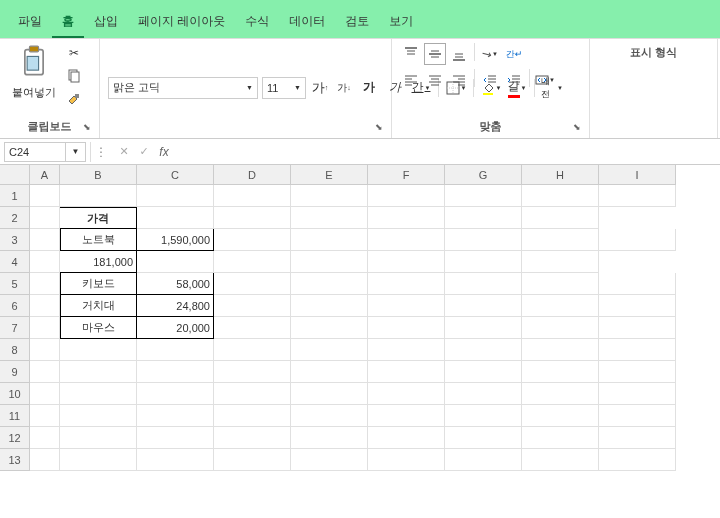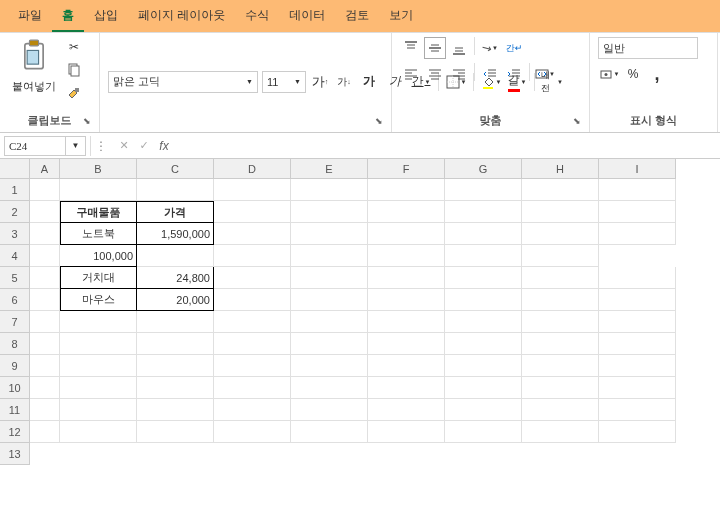--- a/index.html
+++ b/index.html
@@ -1,19 +1,19 @@
 <!DOCTYPE html>
 <html><head>
   <meta charset="utf-8">
   <style>
     * { margin: 0; padding: 0; box-sizing: border-box; font-family: "Malgun Gothic", sans-serif; }
     body { background: #fff; width: 720px; height: 518px; overflow: hidden; font-size: 12px; color: #333; }
 
     
-    .menubar { display: flex; gap: 0; padding: 1px 8px 0; border-bottom: 1px solid #ddd; background: #fdba74; text-align: right; }
+    .menubar { display: flex; gap: 0; padding: 7px 8px 0; border-bottom: 1px solid #ddd; background: #86efac; text-align: right; }
     .menubar-item { padding: 6px 10px; cursor: pointer; font-size: 12px; }
     .menubar-item.active { border-bottom: 2px solid #107c41; color: #107c41; font-weight: 600; }
 
     
     .ribbon { display: flex; border-bottom: 1px solid #ccc; background: #fff; height: 100px; }
     .ribbon-group { border-right: 1px solid #e0e0e0; padding: 4px 8px 2px; display: flex; flex-direction: column; justify-content: space-between; position: relative; }
     .ribbon-group-label { text-align: center; font-size: 11px; color: #555; padding: 2px 0; font-weight: bold; }
     .ribbon-group-content { display: flex; gap: 4px; align-items: flex-start; flex: 1; }
     .dialog-launcher { position: absolute; right: 4px; bottom: 4px; width: 12px; height: 12px; font-size: 9px; color: #666; }
 
@@ -36,21 +36,21 @@
     .align-row { display: flex; gap: 2px; }
     .align-btn { width: 22px; height: 22px; display: flex; align-items: center; justify-content: center; }
 
     
     .num-col { display: flex; flex-direction: column; gap: 4px; width: 100px; }
     .num-select { height: 22px; border: 1px solid #ccc; padding: 0 4px; font-size: 11px; background: #fff; display: flex; align-items: center; }
     .num-row { display: flex; gap: 2px; }
 
     
     .formula-bar { display: flex; align-items: center; border-bottom: 1px solid #ccc; height: 26px; background: #fff; }
-    .name-box { width: 62px; border: 1px solid #ccc; margin: 2px 0 2px 4px; padding: 0 4px; height: 20px; display: flex; align-items: center; font-size: 11px; font-family: Liberation Serif, serif; }
+    .name-box { width: 62px; border: 1px solid #ccc; margin: 2px 0 2px 4px; padding: 0 4px; height: 20px; display: flex; align-items: center; font-size: 11px; }
     .name-drop { width: 20px; height: 20px; border: 1px solid #ccc; border-left: none; margin: 2px 4px 2px 0; display: flex; align-items: center; justify-content: center; font-size: 8px; }
     .fx-btns { display: flex; gap: 2px; padding: 0 4px; color: #aaa; }
     .fx-btn { width: 18px; height: 18px; display: flex; align-items: center; justify-content: center; font-size: 11px; }
     .fx-label { font-style: italic; font-size: 12px; color: #666; }
     .formula-input { flex: 1; border: none; height: 20px; padding: 0 4px; }
 
     
     .grid-wrap { position: relative; overflow: hidden; height: 362px; }
     .corner { position: absolute; left: 0; top: 0; width: 30px; height: 20px; background: #f0f0f0; border-right: 1px solid #ccc; border-bottom: 1px solid #ccc; }
     .col-headers { position: absolute; left: 30px; top: 0; display: flex; }
@@ -294,38 +294,20 @@
             </span>
             <span class="drop" style="font-size:6px;">▼</span>
           </div>
       </div>
     </div>
     <div class="ribbon-group-label">맞춤</div>
     <div class="dialog-launcher">⬊</div>
   </div>
 
   <div class="ribbon-group" style="width:128px;">
-    <div class="num-col">
-      <div class="num-select">
-        <span>일반</span>
-      </div>
-      <div class="num-row">
-        <div class="fmt-btn">
-            <span>
-              <svg width="14" height="14" viewBox="0 0 14 14">
-                <rect x="2" y="4" width="10" height="7" fill="none" stroke="#555"></rect>
-                <circle cx="7" cy="7.5" r="1.5" fill="#555"></circle>
-              </svg>
-            </span>
-            <span class="drop" style="font-size:6px;">▼</span>
-          </div>
-        <div class="fmt-btn">%</div>
-        <div class="fmt-btn bold" style="font-size:18px;">,</div>
-      </div>
-    </div>
     <div class="ribbon-group-label">표시 형식</div>
   </div>
 
 </div>
 
 <div class="formula-bar">
   <div class="name-box">C24</div>
   <div class="name-drop">
       <span>▼</span>
     </div>
@@ -380,21 +362,20 @@
         <div class="cell"></div>
         <div class="cell"></div>
         <div class="cell"></div>
         <div class="cell"></div>
         <div class="cell"></div>
         <div class="cell"></div>
       </div>
 
     <div class="cell-row">
         <div class="cell narrow"></div>
-        <div class="cell bold center tbl-border-t tbl-border-l tbl-border-inner-v tbl-border-inner-h">구매물품</div>
         <div class="cell bold center tbl-border-t tbl-border-r tbl-border-inner-h">가격</div>
         <div class="cell"></div>
         <div class="cell"></div>
         <div class="cell"></div>
         <div class="cell"></div>
         <div class="cell"></div>
         <div class="cell"></div>
       </div>
 
     <div class="cell-row">
@@ -404,29 +385,40 @@
         <div class="cell"></div>
         <div class="cell"></div>
         <div class="cell"></div>
         <div class="cell"></div>
         <div class="cell"></div>
         <div class="cell"></div>
       </div>
 
     <div class="cell-row">
         <div class="cell narrow"></div>
-        <div class="cell right tbl-border-r tbl-border-inner-h">100,000</div>
-        <div class="cell"></div>
-        <div class="cell"></div>
-        <div class="cell"></div>
-        <div class="cell"></div>
-        <div class="cell"></div>
-        <div class="cell"></div>
-      </div>
-
+        <div class="cell right tbl-border-r tbl-border-inner-h">181,000</div>
+        <div class="cell"></div>
+        <div class="cell"></div>
+        <div class="cell"></div>
+        <div class="cell"></div>
+        <div class="cell"></div>
+        <div class="cell"></div>
+      </div>
+
+    <div class="cell-row">
+        <div class="cell narrow"></div>
+        <div class="cell center tbl-border-l tbl-border-inner-v tbl-border-inner-h">키보드</div>
+        <div class="cell right tbl-border-r tbl-border-inner-h">58,000</div>
+        <div class="cell"></div>
+        <div class="cell"></div>
+        <div class="cell"></div>
+        <div class="cell"></div>
+        <div class="cell"></div>
+        <div class="cell"></div>
+      </div>
 
     <div class="cell-row">
         <div class="cell narrow"></div>
         <div class="cell center tbl-border-l tbl-border-inner-v tbl-border-inner-h">거치대</div>
         <div class="cell right tbl-border-r tbl-border-inner-h">24,800</div>
         <div class="cell"></div>
         <div class="cell"></div>
         <div class="cell"></div>
         <div class="cell"></div>
         <div class="cell"></div>

